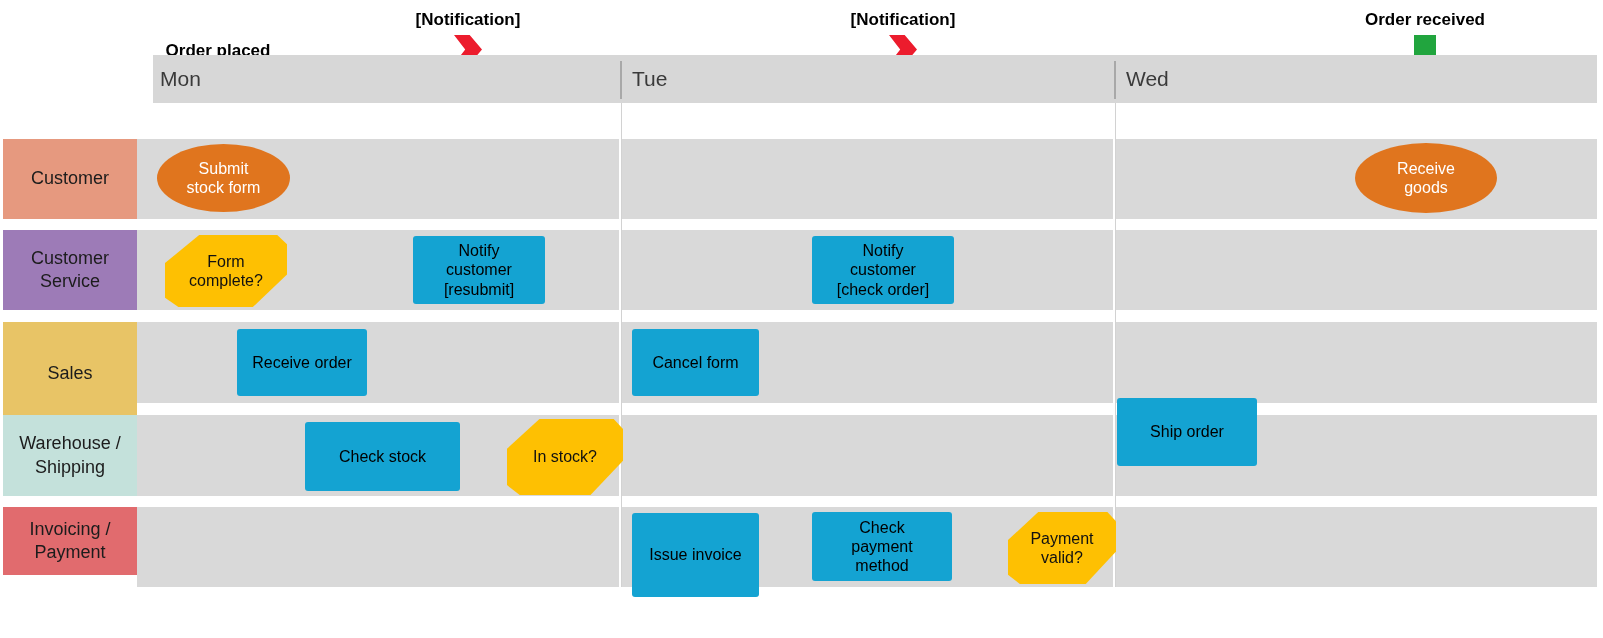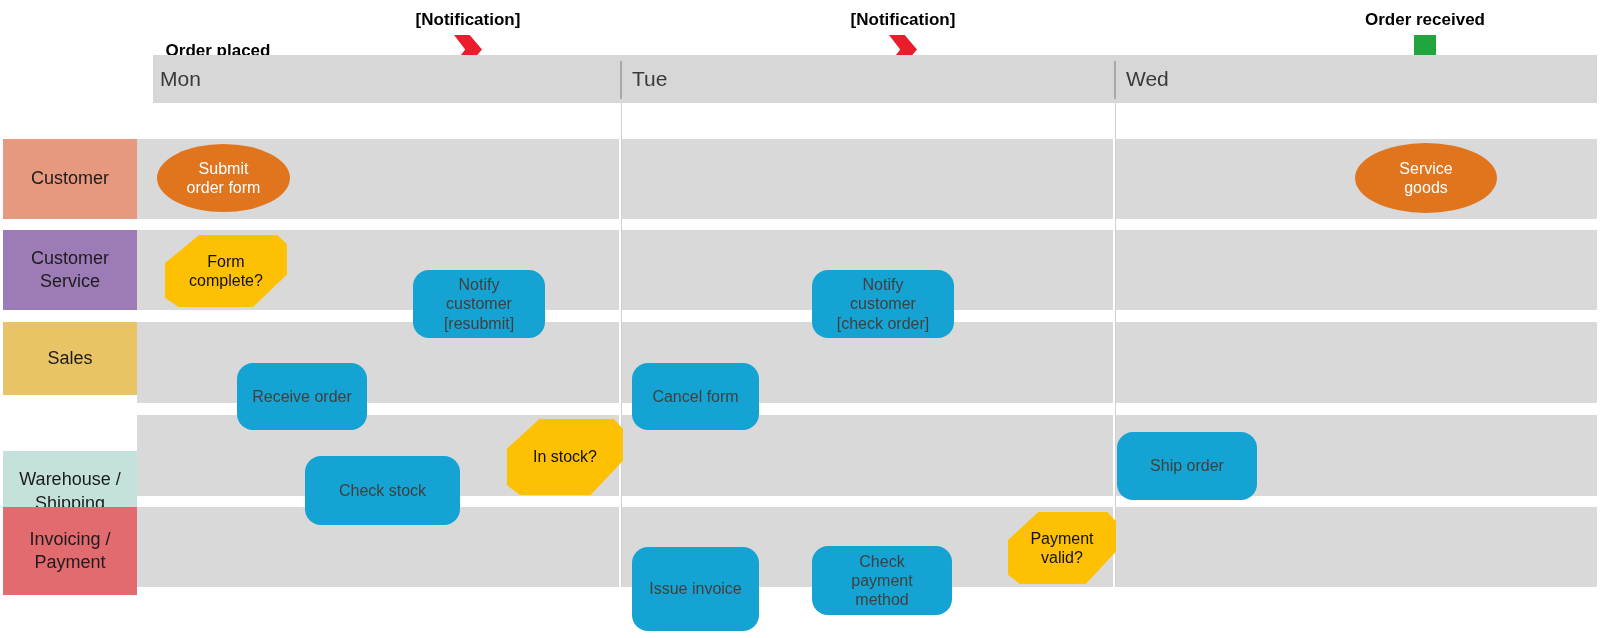--- a/index.html
+++ b/index.html
@@ -23,21 +23,21 @@
   
   .lane-label{position:absolute;left:3px;width:134px;display:flex;align-items:center;justify-content:center;
     text-align:center;font-size:18px;color:#1c1c1c;line-height:1.3;padding:0;box-sizing:border-box;}
   .lane-body{position:absolute;left:137px;width:1460px;background:#d9d9d9;}
   .col-divider{position:absolute;top:103px;height:484px;width:3px;background:#ffffff;}
   .col-divider:after{content:"";position:absolute;right:0;top:0;bottom:0;width:1px;background:#d2d2d2;}
   
   .task{position:absolute;display:flex;align-items:center;justify-content:center;
     text-align:center;box-sizing:border-box;}
   .task-label{white-space:pre-line;font-size:16px;line-height:1.2;}
-  .task.process{background:#14a3d2;border-radius:16px;color:#404040;margin-top:34px;}
+  .task.process{background:#14a3d2;border-radius:3px;color:#000000;}
   .task.terminator{background:#e0751e;border-radius:50%;color:#ffffff;}
   .task.decision{background:#fec002;color:#111111;
     clip-path:polygon(28% 0,92% 0,100% 13%,100% 55%,72% 100%,11% 100%,0 87%,0 39%);}
 </style>
 </head>
 <body>
 
 <div class="canvas">
 
   <div class="milestone" style="left:128px;margin-top:31px;">
@@ -68,30 +68,30 @@
   <div class="lane-body" style="top:230px;height:80px;"></div>
   <div class="lane-body" style="top:322px;height:81px;"></div>
   <div class="lane-body" style="top:415px;height:81px;"></div>
   <div class="lane-body" style="top:507px;height:80px;"></div>
 
   <div class="col-divider" style="left:619px;"></div>
   <div class="col-divider" style="left:1113px;"></div>
 
   <div class="lane-label" style="top:139px;height:80px;background:#e6997f;">Customer</div>
   <div class="lane-label" style="top:230px;height:80px;background:#9d7bb7;">Customer Service</div>
-  <div class="lane-label" style="top:322px;height:73px;background:#e8c466;">Sales</div>
-  <div class="lane-label" style="top:415px;height:81px;background:#c4e1db;margin-top:36px;">Warehouse / Shipping</div>
-  <div class="lane-label" style="top:507px;height:88px;background:#e16b6e;">Invoicing / Payment</div>
+  <div class="lane-label" style="top:322px;height:104px;background:#e8c466;">Sales</div>
+  <div class="lane-label" style="top:415px;height:81px;background:#c4e1db;">Warehouse / Shipping</div>
+  <div class="lane-label" style="top:507px;height:68px;background:#e16b6e;">Invoicing / Payment</div>
 
   <div class="task terminator" style="left:157px;top:144px;width:133px;height:68px;">
     <span class="task-label">Submit
-order form</span>
+stock form</span>
   </div>
   <div class="task terminator" style="left:1355px;top:143px;width:142px;height:70px;">
-    <span class="task-label">Service
+    <span class="task-label">Receive
 goods</span>
   </div>
 
   <div class="task decision" style="left:165px;top:235px;width:122px;height:72px;">
     <span class="task-label">Form
 complete?</span>
   </div>
   <div class="task process" style="left:413px;top:236px;width:132px;height:68px;">
     <span class="task-label">Notify
 customer

